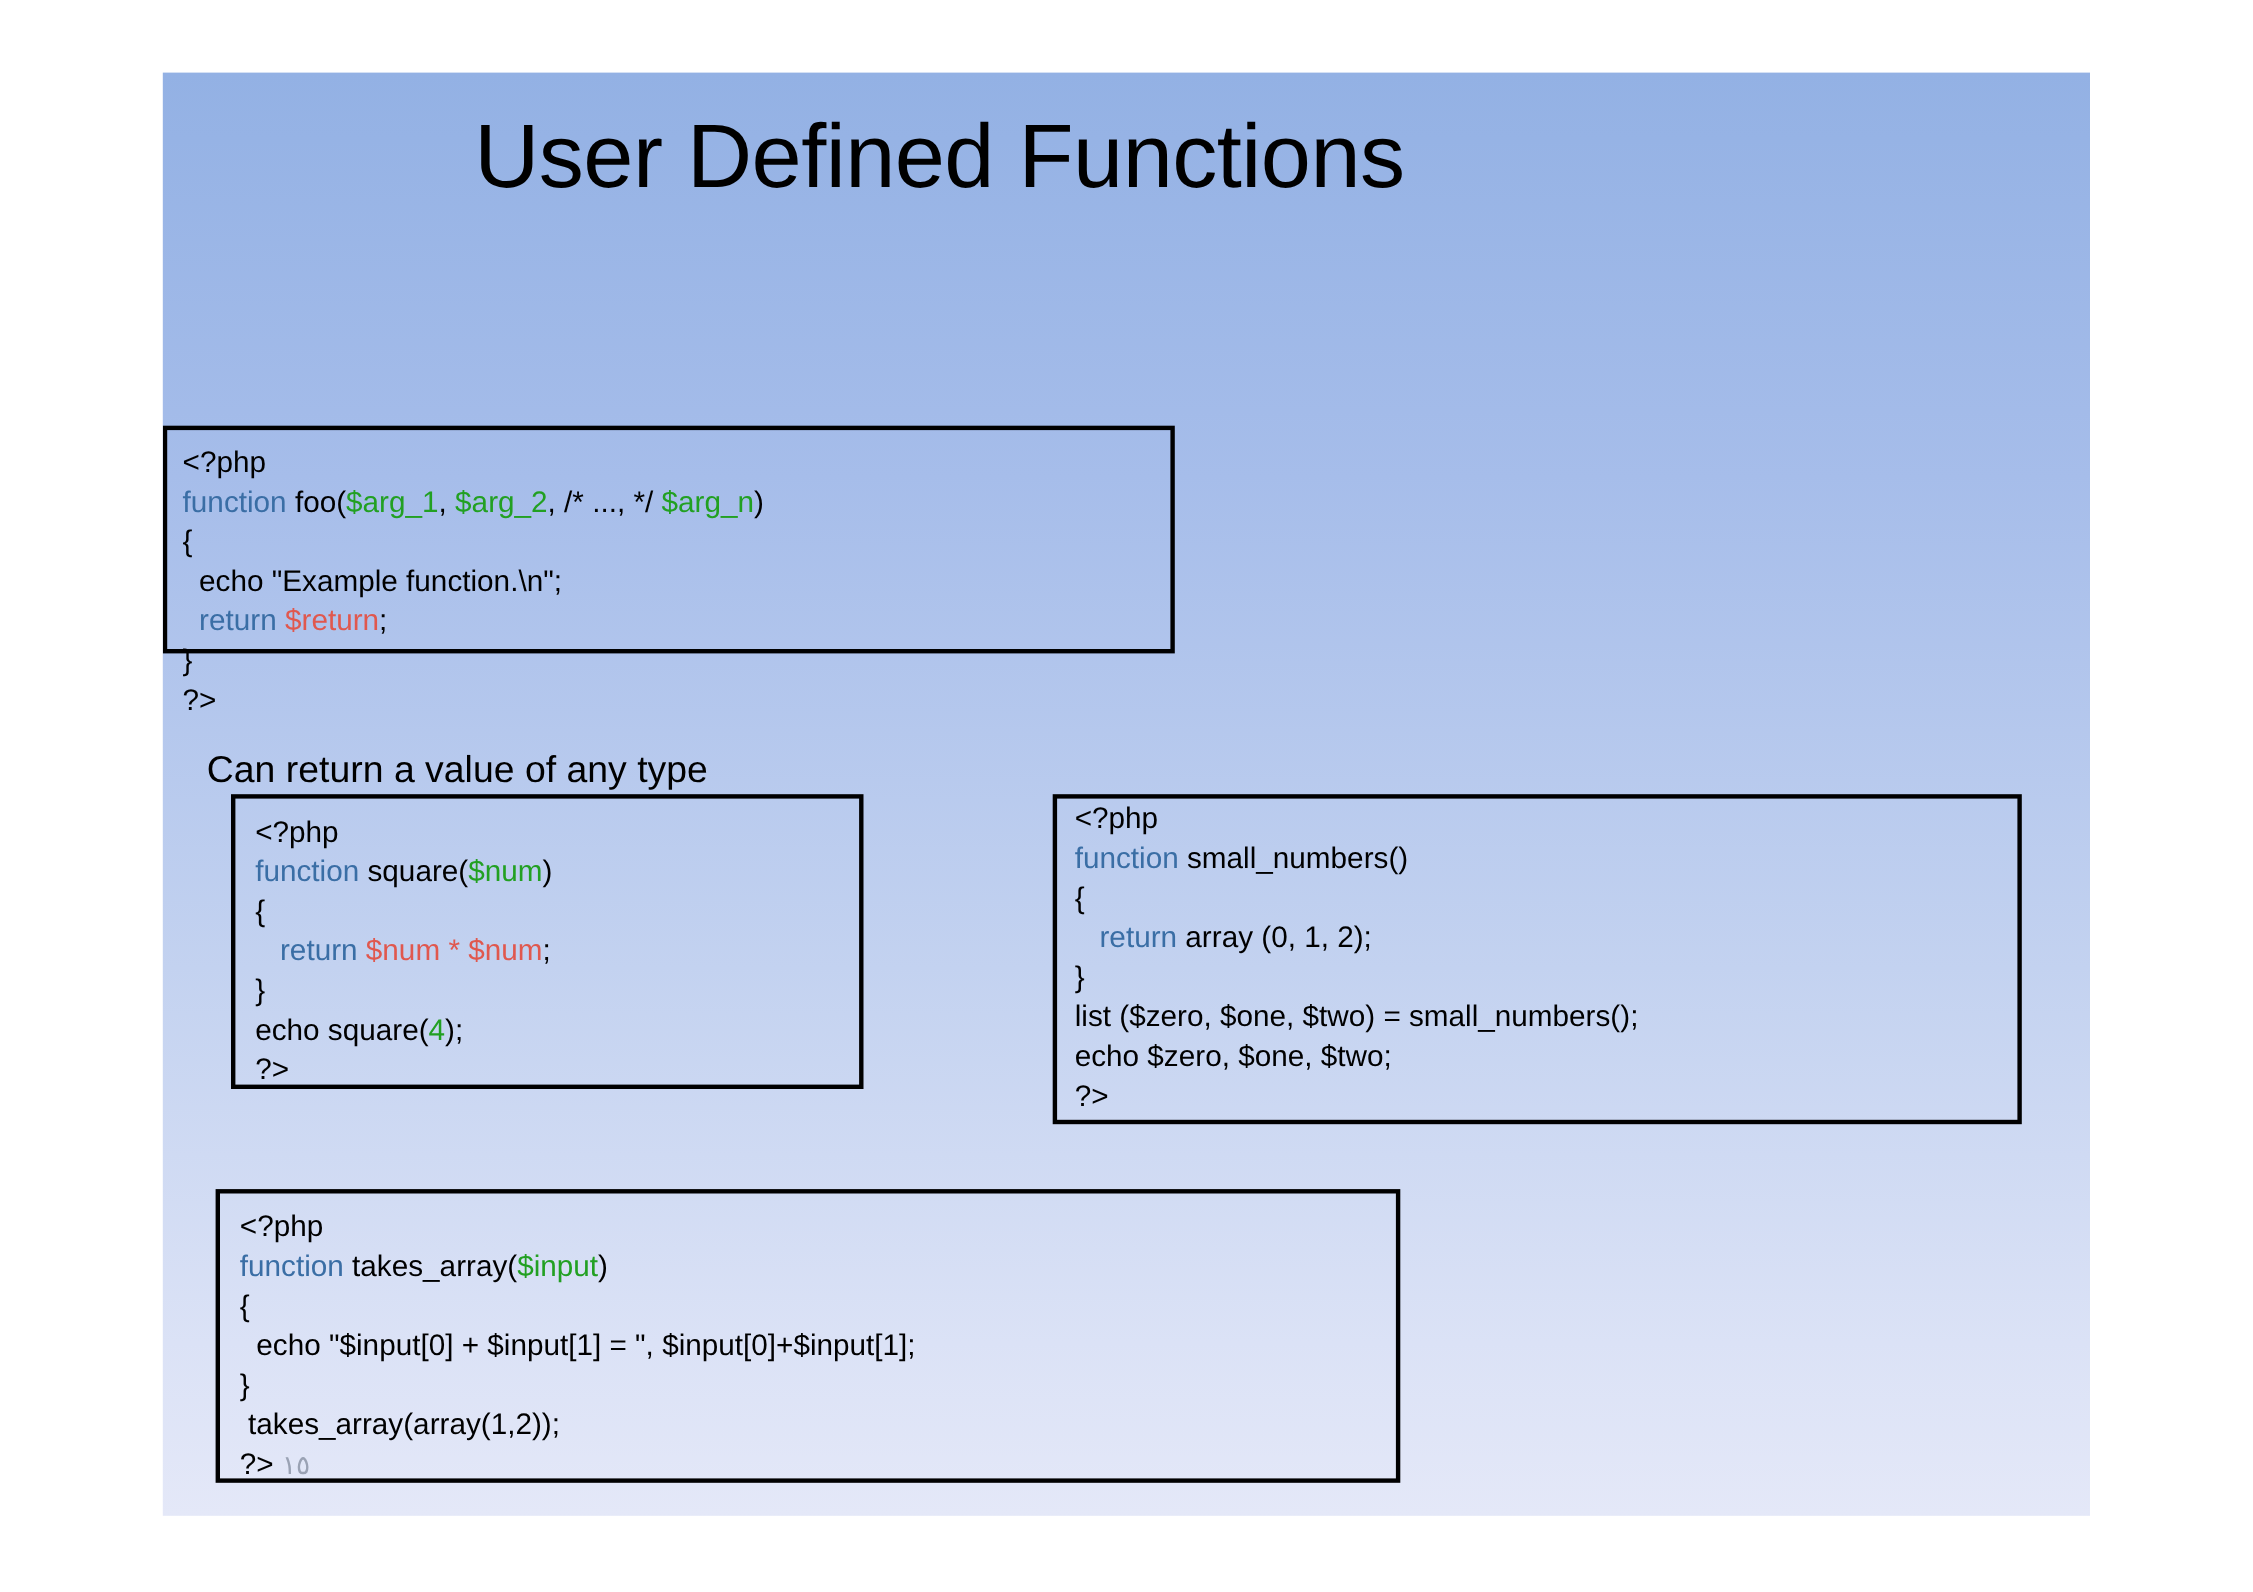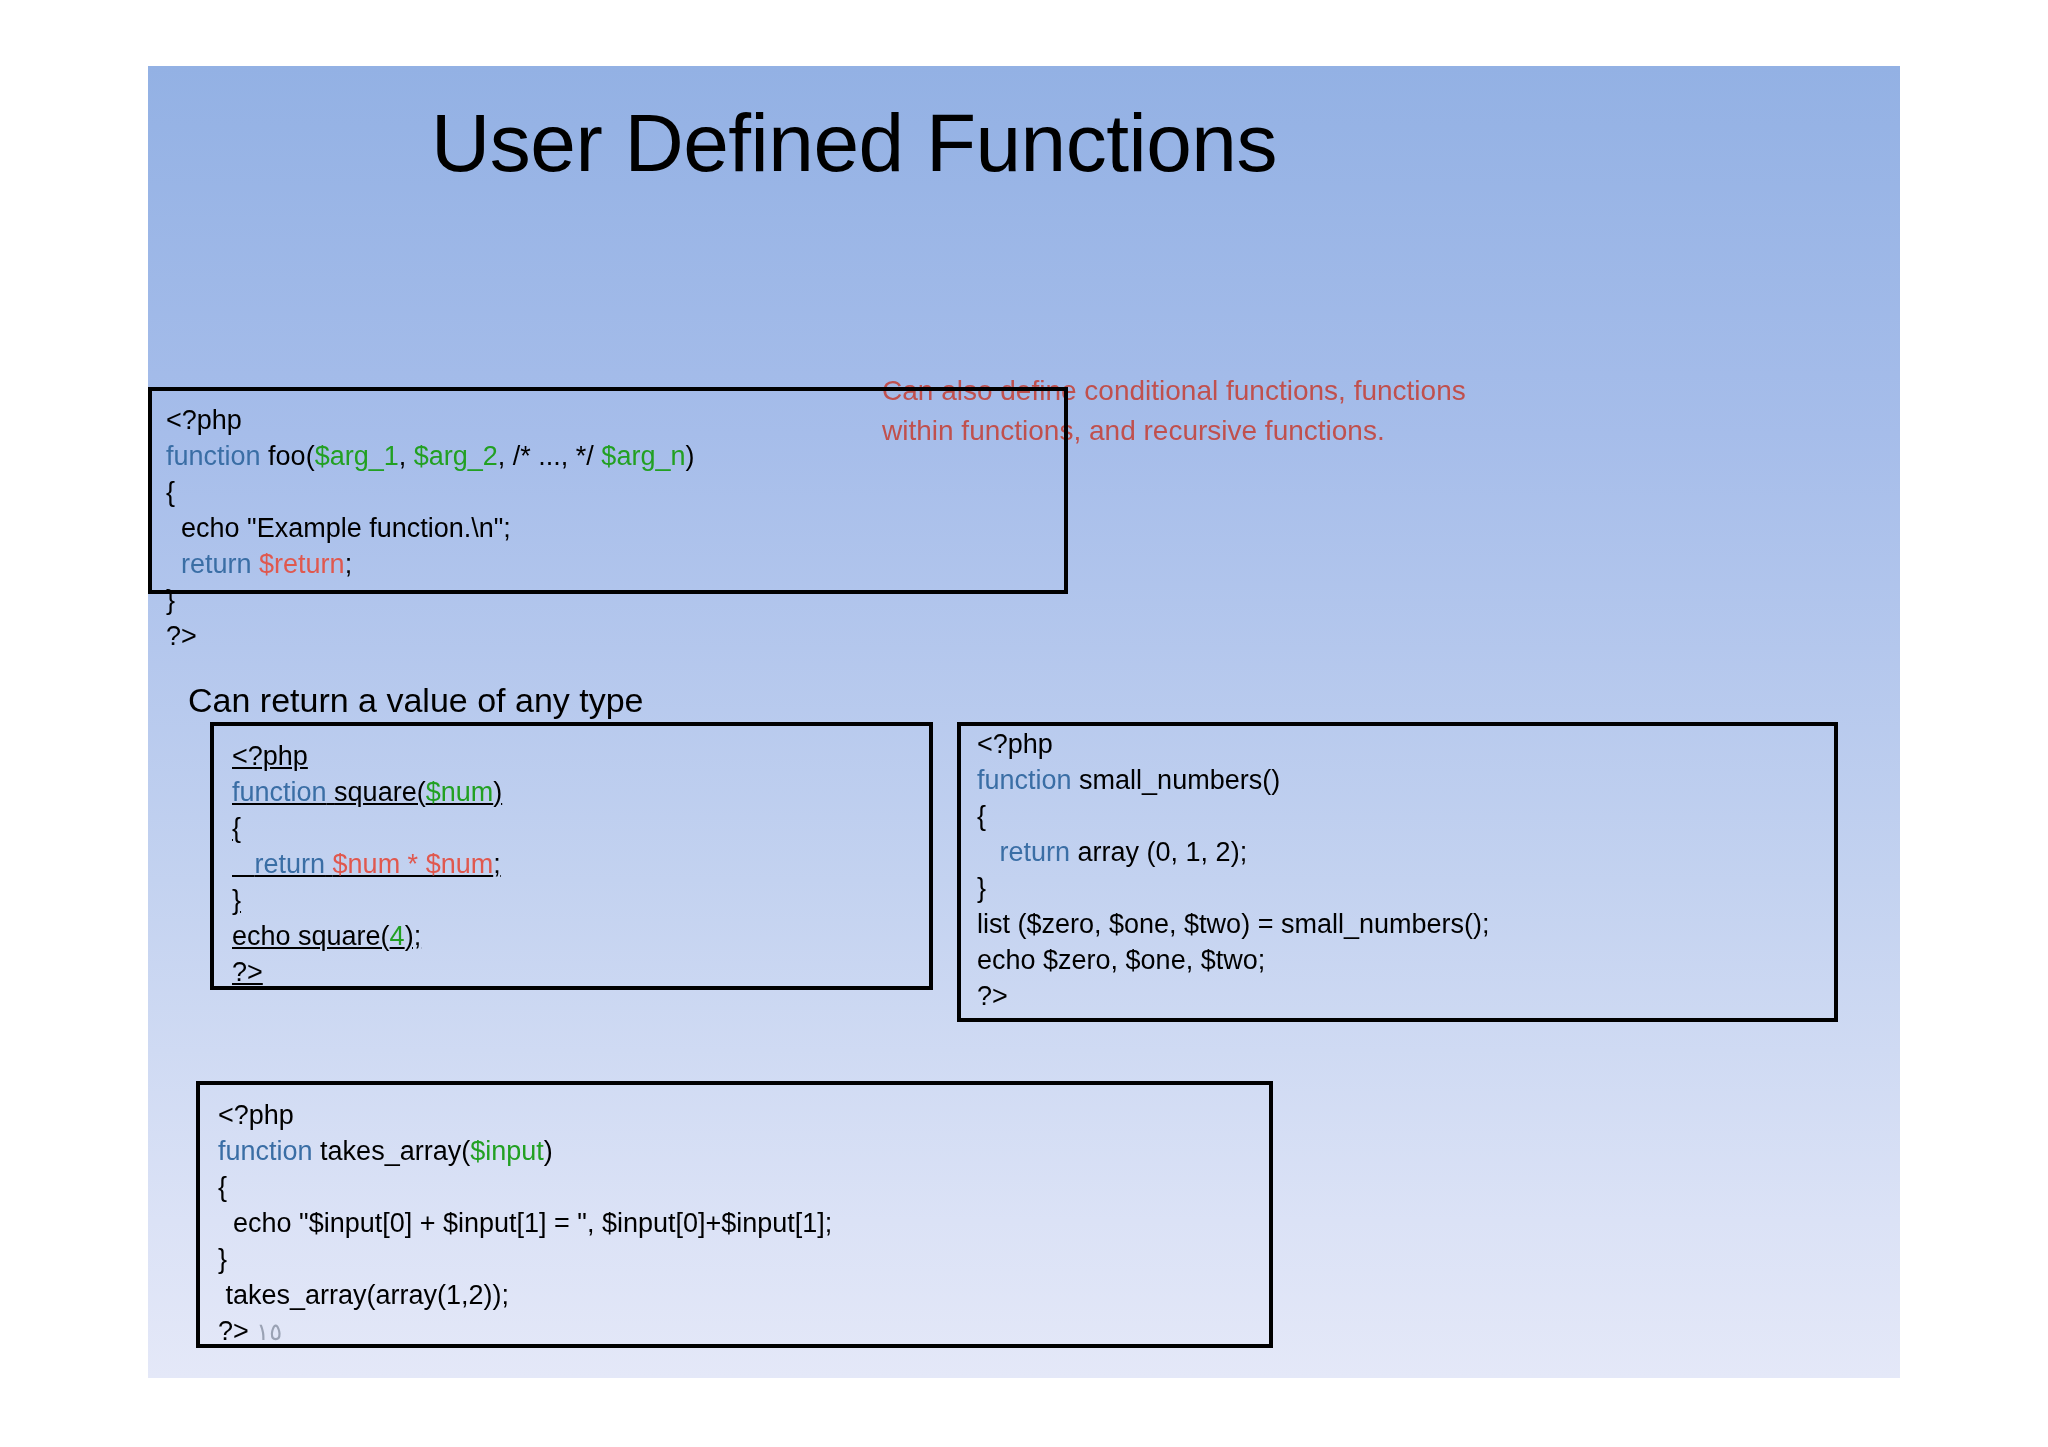--- a/index.html
+++ b/index.html
@@ -83,21 +83,21 @@
     font-family: "Liberation Sans", sans-serif;
     font-size: 27px;
     line-height: 36px;
     color: #000000;
     white-space: pre;
   }
 
   #box-foo        { left: 0px;   top: 321px;  width: 920px;  height: 207px; }
   #box-foo .code  { padding: 11px 0 0 14px; }
 
-  #box-square       { left: 62px;  top: 656px;  width: 723px;  height: 268px; text-decoration: underline; }
+  #box-square       { left: 62px;  top: 656px;  width: 575px;  height: 268px; }
   #box-square .code { padding: 12px 0 0 18px; }
 
   #box-small        { left: 809px; top: 656px; width: 881px; height: 300px; }
   #box-small .code  { padding: 0 0 0 16px; }
 
   #box-array        { left: 48px;  top: 1015px; width: 1077px; height: 267px; }
   #box-array .code  { padding: 12px 0 0 18px; }
 
   
   .kw  { color: #3a6ea5; }
@@ -107,21 +107,20 @@
   .pg  { color: #9aa2b4; font-size: 24px; }
 </style>
 </head>
 <body>
 
 <div id="slide">
 
   <div id="title">User Defined Functions</div>
 
 
-  <div id="note">Can also define conditional functions, functions within functions, and recursive functions.</div>
 
   <div class="codebox" id="box-foo">
     <div class="code"><span>&lt;?php</span>
 <span class="kw">function</span> <span>foo(</span><span class="var">$arg_1</span><span>, </span><span class="var">$arg_2</span><span>, </span><span>/* ..., */</span> <span class="var">$arg_n</span><span>)</span>
 <span>{</span>
 <span>  echo "Example function.\n";</span>
   <span class="kw">return</span> <span class="red">$return</span><span>;</span>
 <span>}</span>
 <span>?&gt;</span></div>
   </div>

